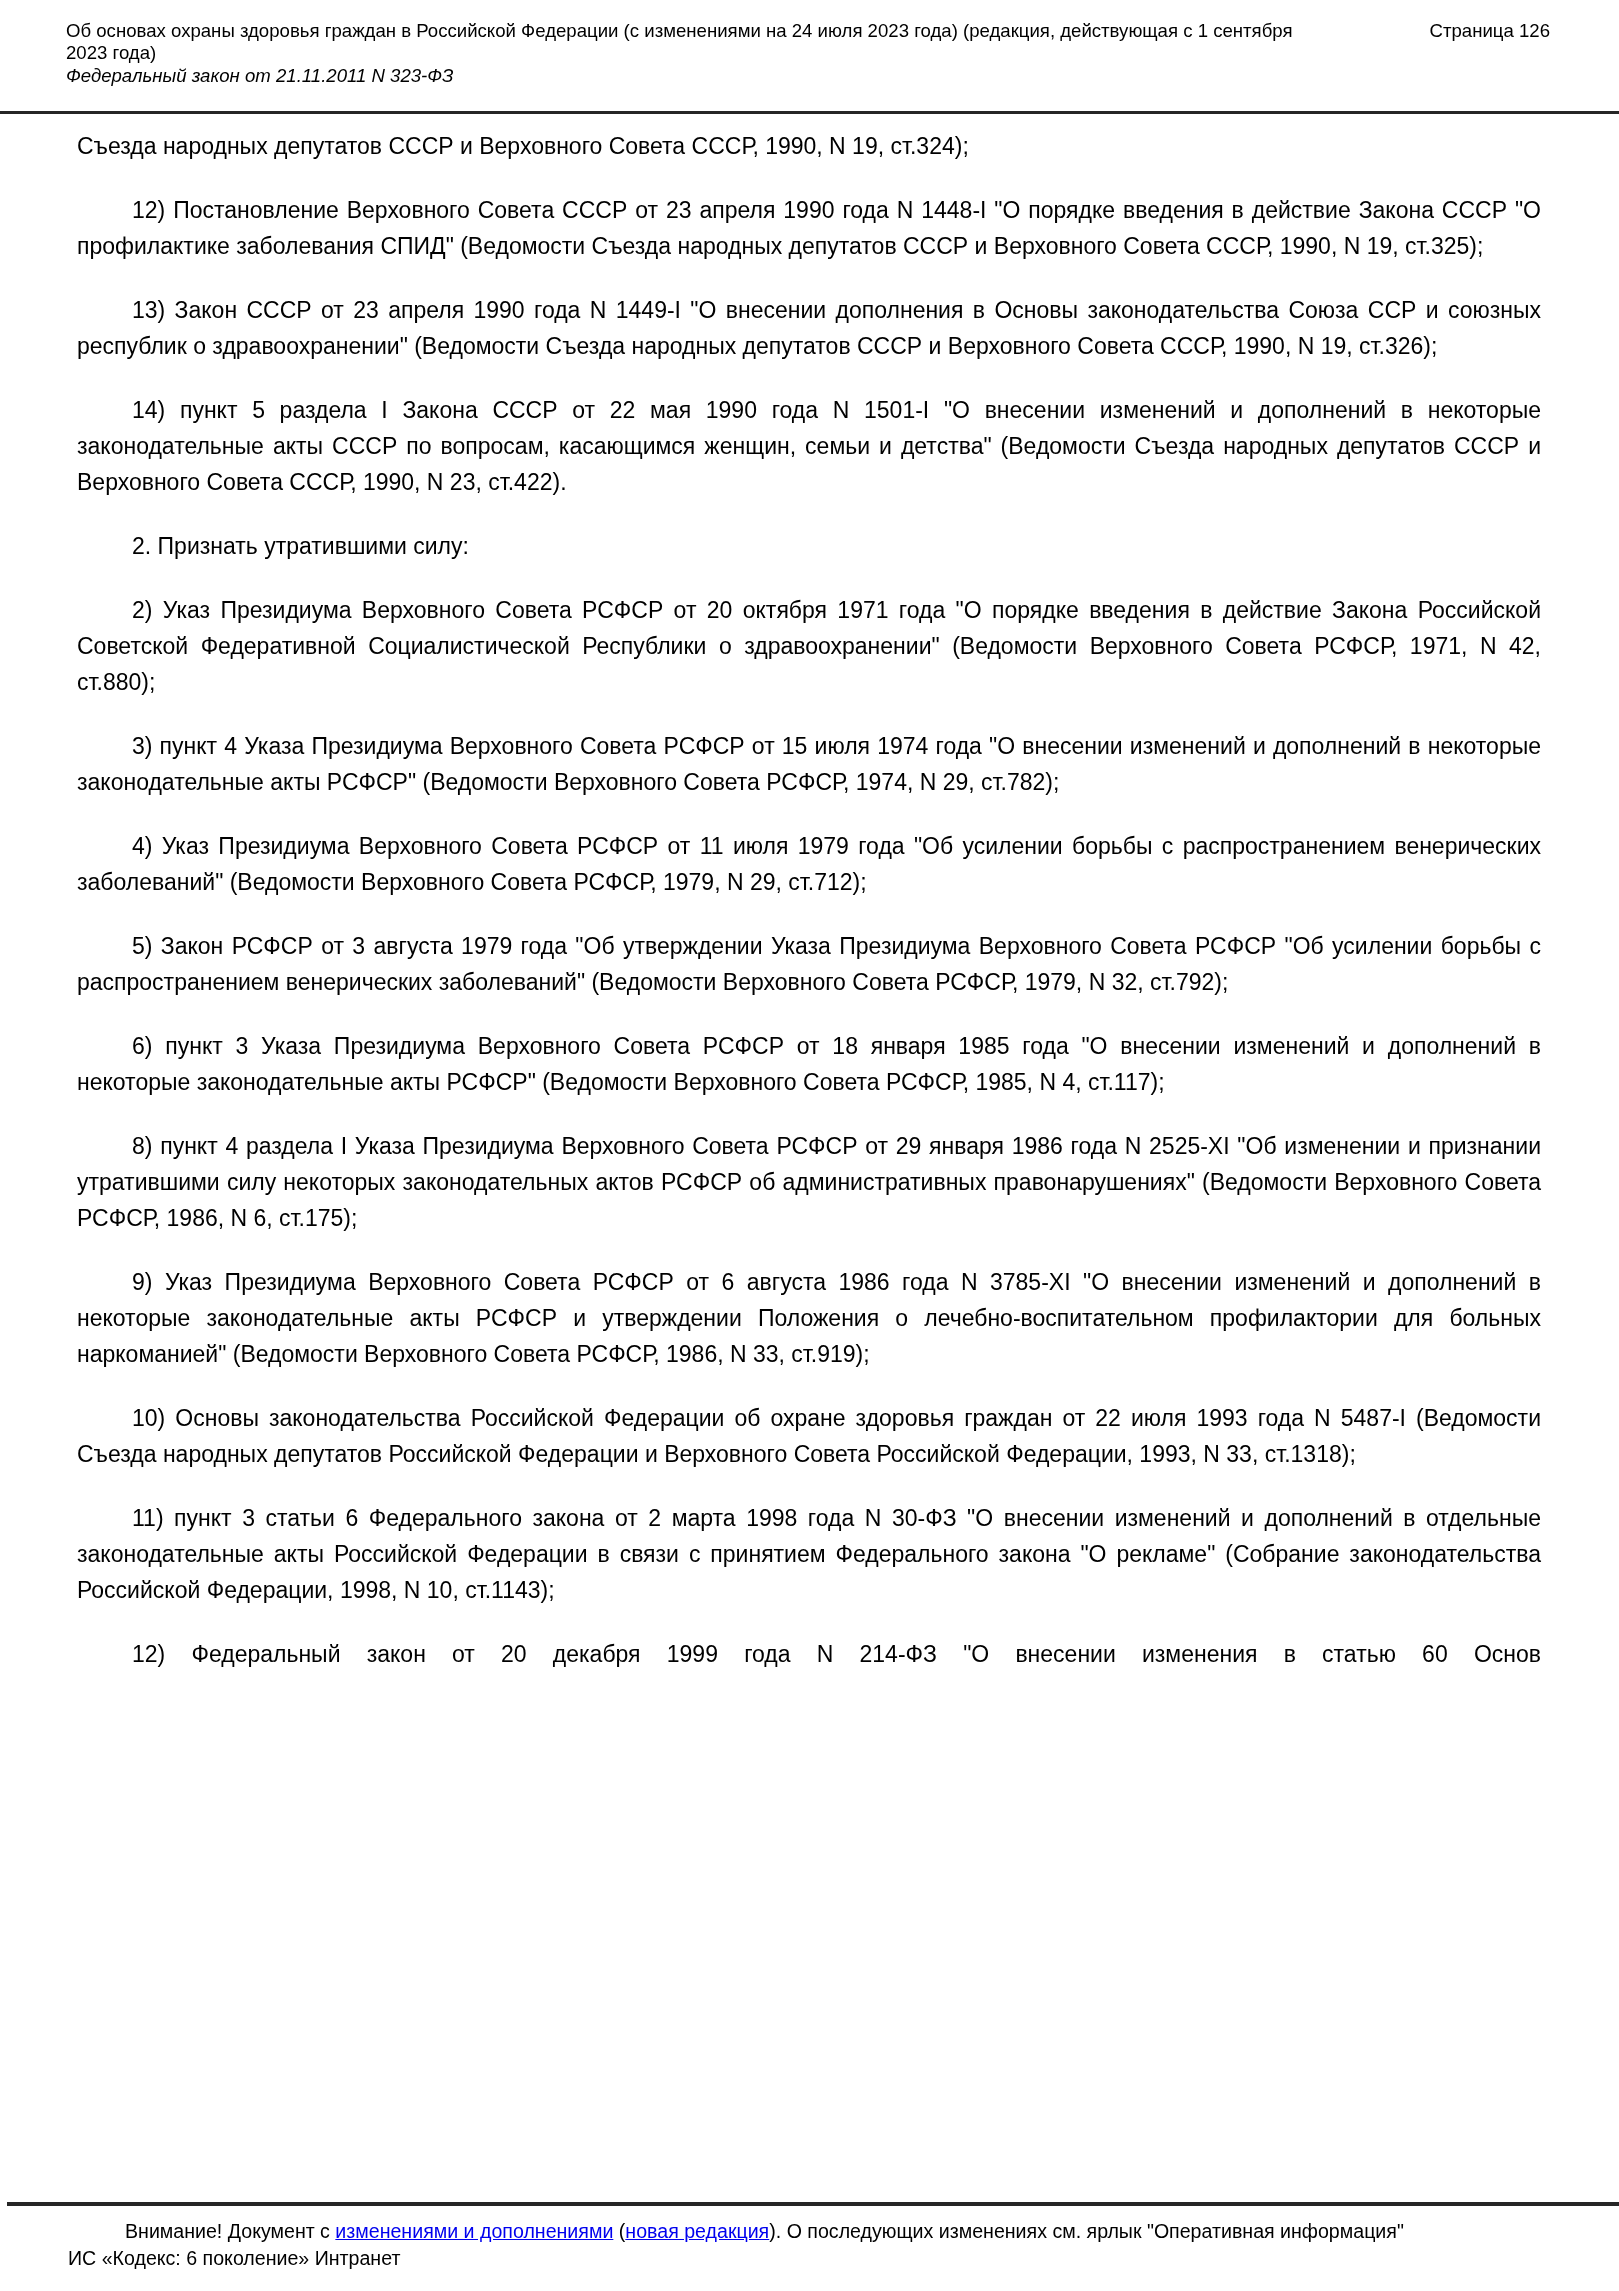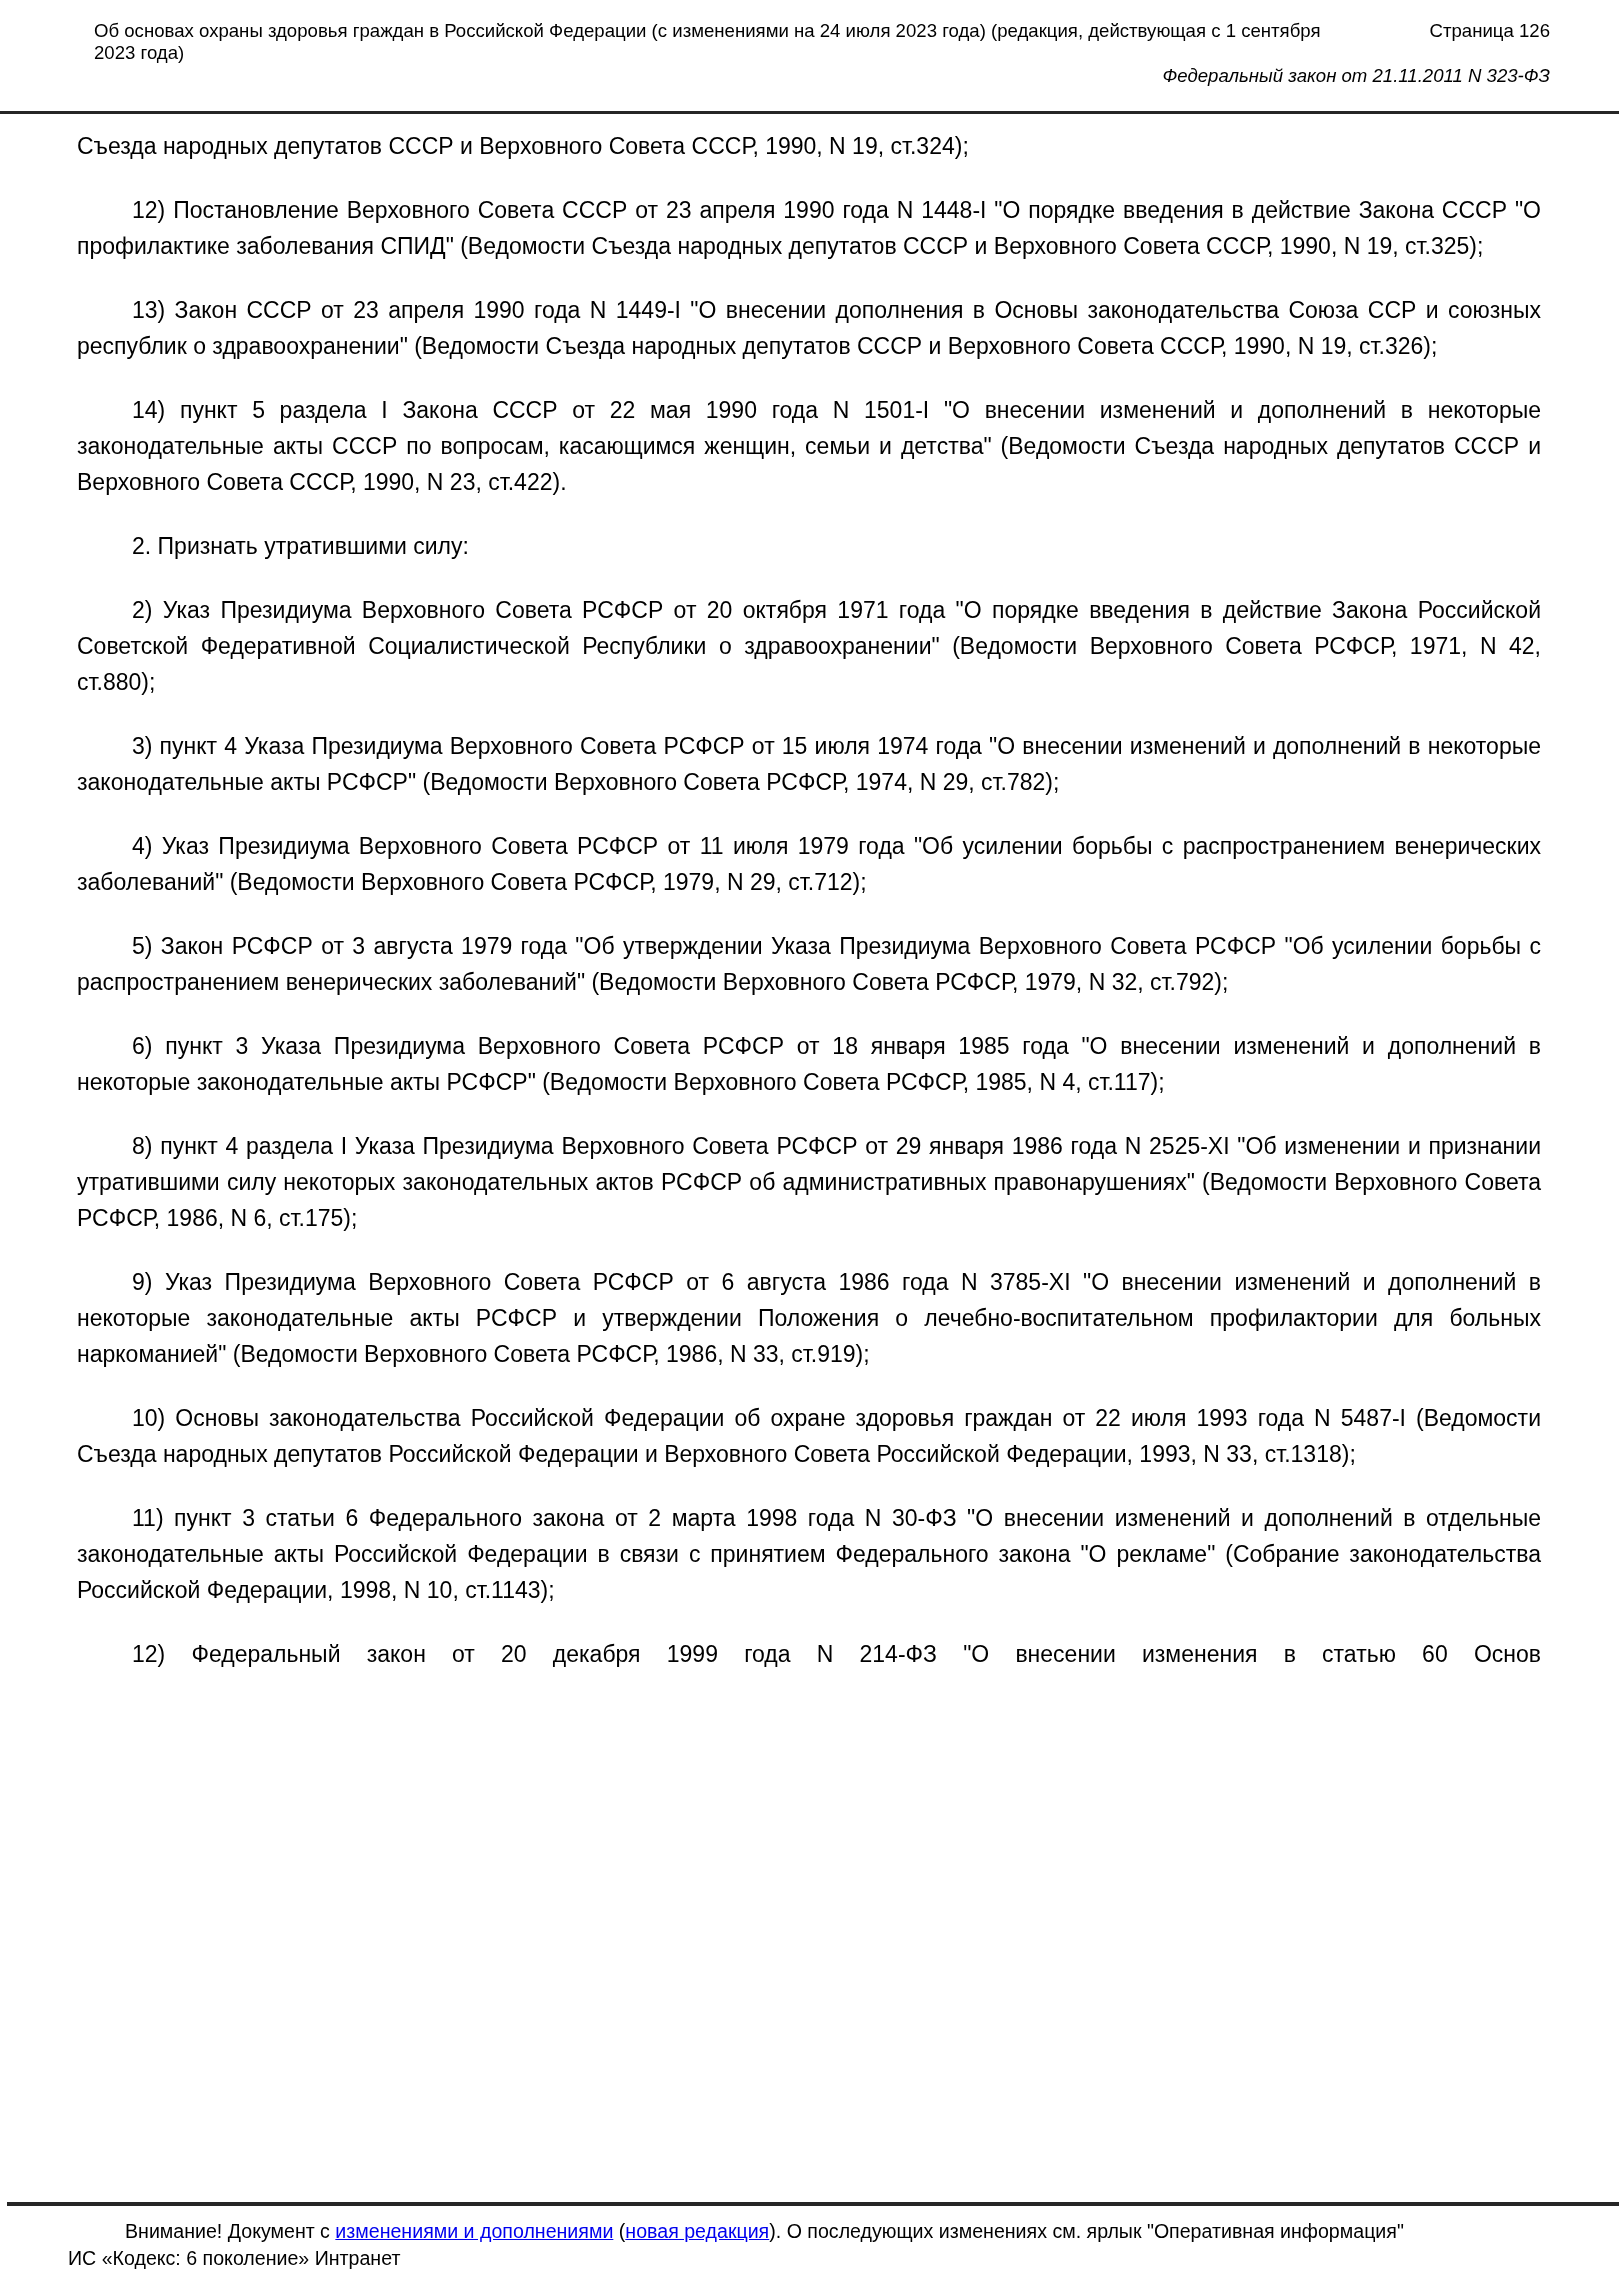--- a/index.html
+++ b/index.html
@@ -11,30 +11,29 @@
     color: #000000;
     font-family: "Liberation Sans", sans-serif;
     overflow: hidden;
     box-sizing: border-box;
   }
   
   .hdr {
     padding: 19.6px 69px 0 66px;
     font-size: 18.6px;
     line-height: 22.5px;
-    margin-left: 28px;
   }
   .hdr-row {
     display: flex;
     justify-content: space-between;
     align-items: flex-start;
   }
   .hdr-title { max-width: 1255px; }
   .hdr-page  { white-space: nowrap; margin-left: 23.5px; }
-  .hdr-sub   { font-style: italic; text-align: right; }
+  .hdr-sub   { font-style: italic; }
   .rule {
     height: 3.9px;
     background: #262626;
     border: 0;
     margin: 0;
   }
   .rule-top { margin-top: 23.5px; }
   
   .doc-body {
     padding: 13.7px 78px 0 77px;

